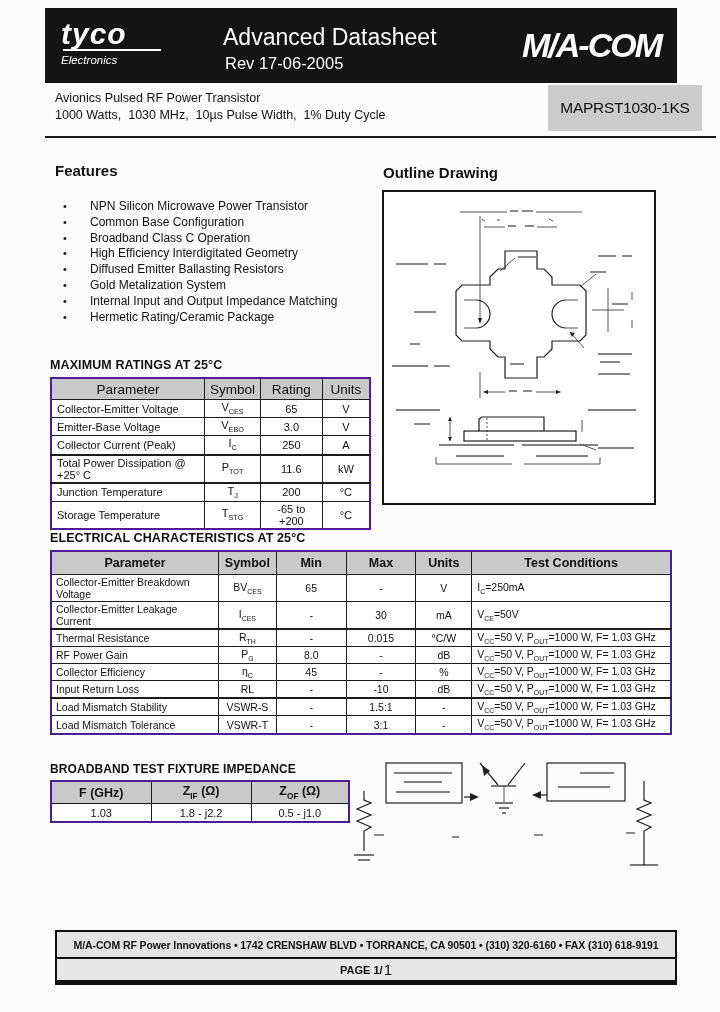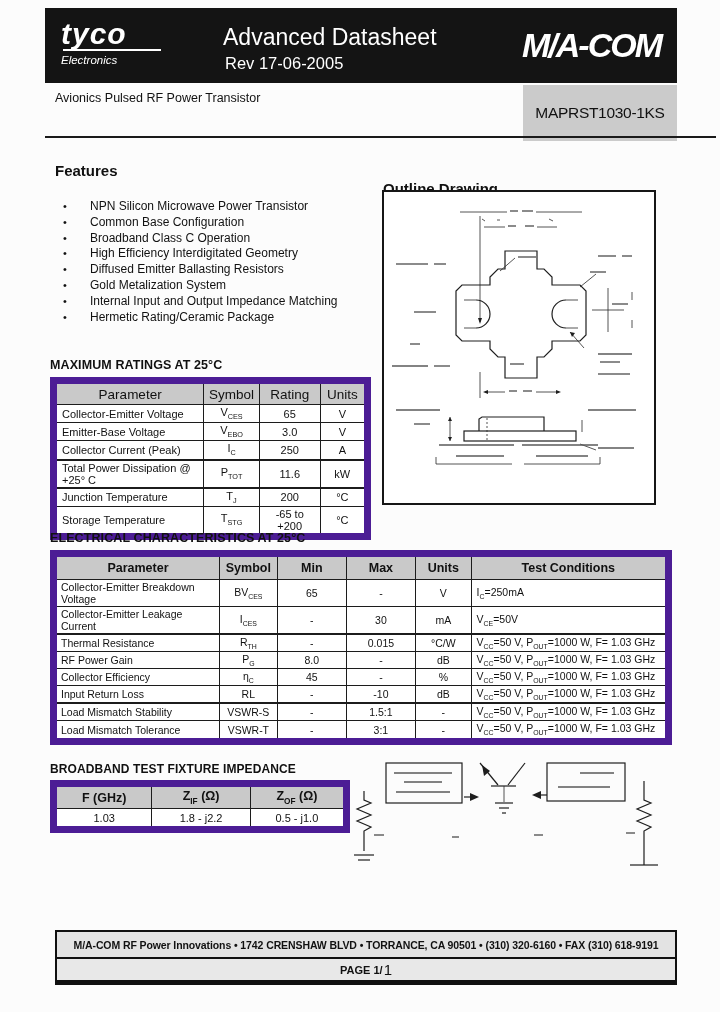--- a/index.html
+++ b/index.html
@@ -13,48 +13,48 @@
   .tyco-word{font-style:italic;font-weight:bold;font-size:30px;line-height:30px;letter-spacing:1px;}
   .tyco-rule{width:98px;height:2px;background:#fff;margin:0 0 3px 2px;}
   .tyco-sub{font-style:italic;font-size:11.5px;}
   .doc-title{left:178px;top:16px;font-size:23px;line-height:26px;}
   .doc-rev{left:180px;top:46px;font-size:16.5px;}
   .macom{right:16px;top:18px;font-weight:bold;font-style:italic;font-size:34px;letter-spacing:-2px;}
 
   
   .subheader{left:45px;top:83px;width:632px;height:50px;background:#fff0;}
   .sub-lines{left:10px;top:7px;font-size:12.5px;line-height:17px;color:#111;}
-  .part-box{left:478px;top:2px;width:154px;height:56px;background:#cbcbcb;display:flex;align-items:center;justify-content:center;font-size:15.5px;letter-spacing:-0.3px;}
+  .part-box{left:503px;top:2px;width:154px;height:46px;background:#cbcbcb;display:flex;align-items:center;justify-content:center;font-size:15.5px;letter-spacing:-0.3px;}
   .head-rule{left:45px;top:136px;width:671px;height:2px;background:#1a1a1a;}
 
   
   .h-big{font-size:15px;font-weight:bold;}
   .h-small{font-size:12.5px;font-weight:bold;letter-spacing:0.1px;}
 
   
   .features-heading{left:55px;top:162px;}
   .features-list{left:57px;top:199px;width:310px;font-size:12px;}
   .feat-row{display:flex;line-height:15.8px;}
   .feat-bullet{width:13px;margin-left:6px;margin-right:14px;font-size:11px;}
 
   
-  .outline-heading{left:383px;top:180px;}
+  .outline-heading{left:383px;top:164px;}
   .outline-box{left:382px;top:190px;width:270px;height:311px;border:2px solid #161616;background:#fff;}
 
   
   table{border-collapse:collapse;background:#fff;}
   th,td{border:1px solid #1c1c1c;}
   th{background:#c9c9c9;}
   .ratings-heading{left:50px;top:358px;}
   #ratings{left:50px;top:377px;width:321px;}
   #ratings th{height:18px;font-size:13.5px;font-weight:normal;}
   #ratings td{height:15px;font-size:11px;text-align:center;padding:1px 3px;}
   #ratings td:first-child{text-align:left;padding-left:5px;}
   #ratings tbody tr:nth-child(4) td,#ratings tbody tr:nth-child(5) td{border-top-width:2px;}
-  #ratings,#elec,#bb{border:7px solid #4c1d95;}
+  #ratings,#elec,#bb{border:2px solid #4c1d95;}
 
   .elec-heading{left:50px;top:531px;}
   #elec{left:50px;top:550px;width:622px;}
   #elec th{height:20px;font-size:12.5px;}
   #elec td{height:14px;font-size:10.5px;text-align:center;padding:1px 3px;}
   #elec td:first-child{text-align:left;padding-left:4px;}
   #elec td:last-child{text-align:left;padding-left:5px;}
   #elec tbody tr:nth-child(3) td,#elec tbody tr:nth-child(7) td{border-top-width:2px;}
 
   .bb-heading{left:50px;top:762px;font-size:12px;}
@@ -87,20 +87,21 @@
     <div class="tyco-rule"></div>
     <div class="tyco-sub">Electronics</div>
   </div>
   <div class="abs doc-rev">Rev 17-06-2005</div>
   <div class="abs macom">M/A-COM</div>
 </div>
 
 <div class="abs subheader">
   <div class="abs sub-lines">
     <div>Avionics Pulsed RF Power Transistor</div>
+    <div>1000 Watts,&nbsp; 1030 MHz,&nbsp; 10µs Pulse Width,&nbsp; 1% Duty Cycle</div>
   </div>
   <div class="abs part-box">MAPRST1030-1KS</div>
 </div>
 <div class="abs head-rule"></div>
 
 <div class="abs h-big features-heading">Features</div>
 <div class="abs features-list" id="features-list">
     <div class="feat-row">
       <span class="feat-bullet">•</span>
       <span>NPN Silicon Microwave Power Transistor</span>

